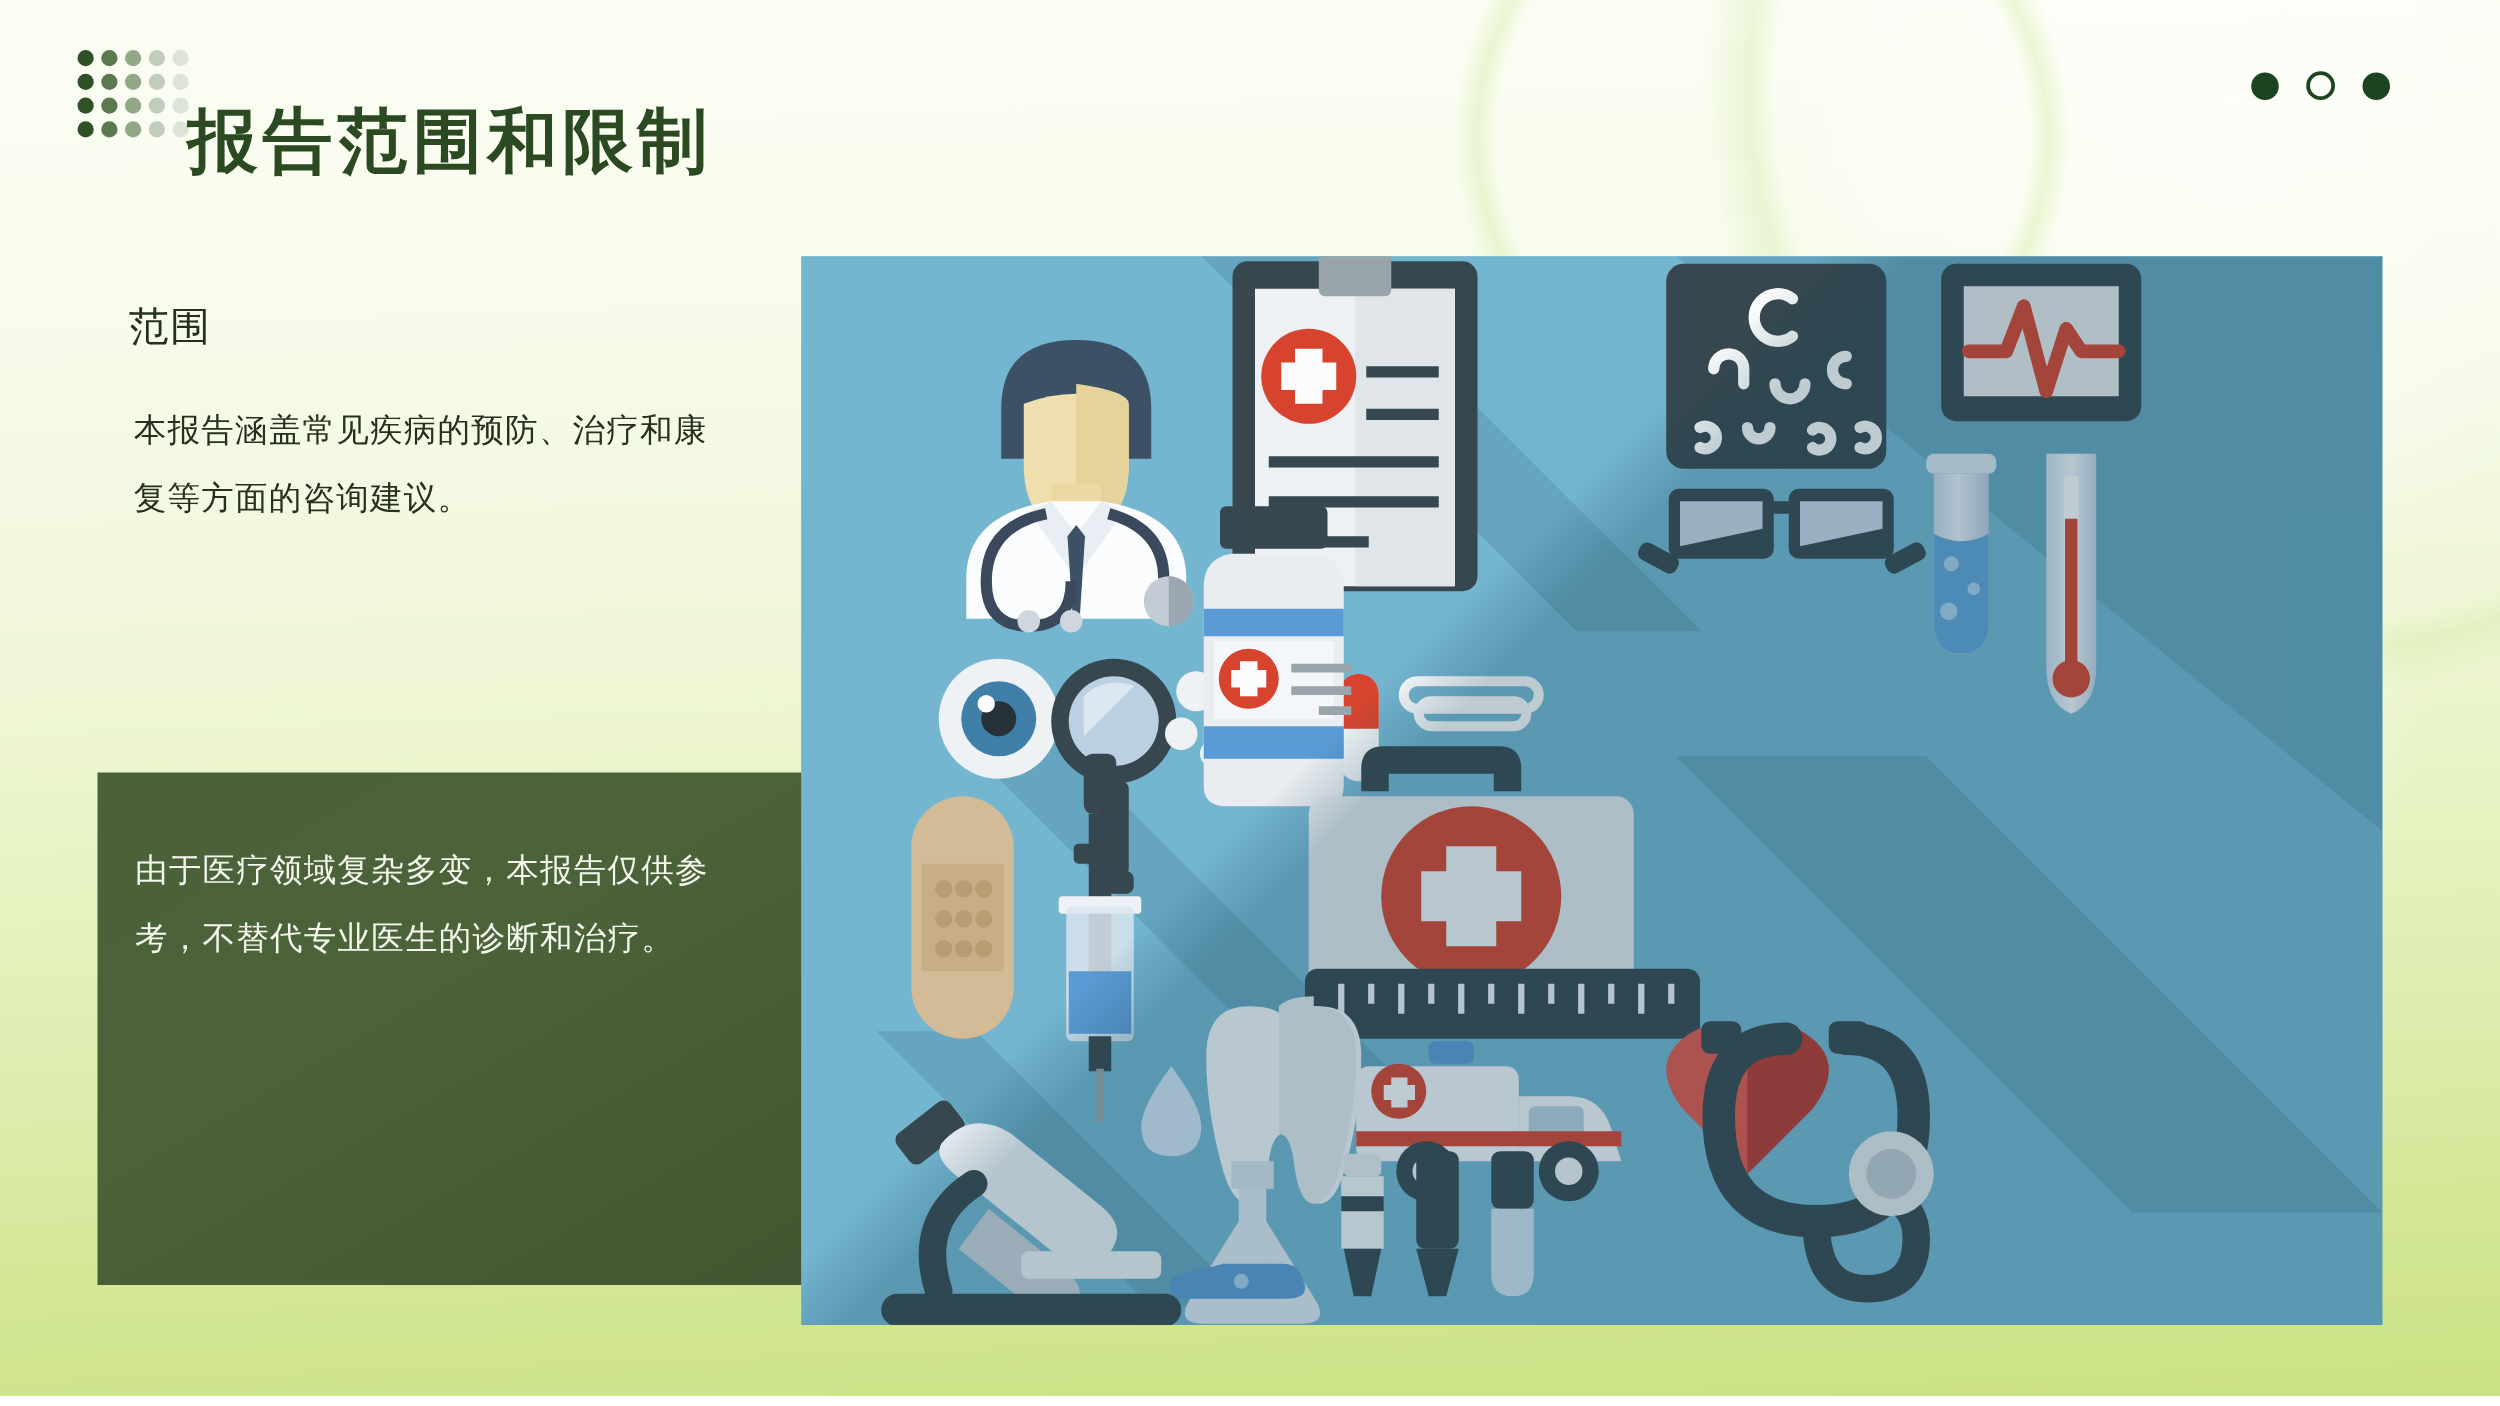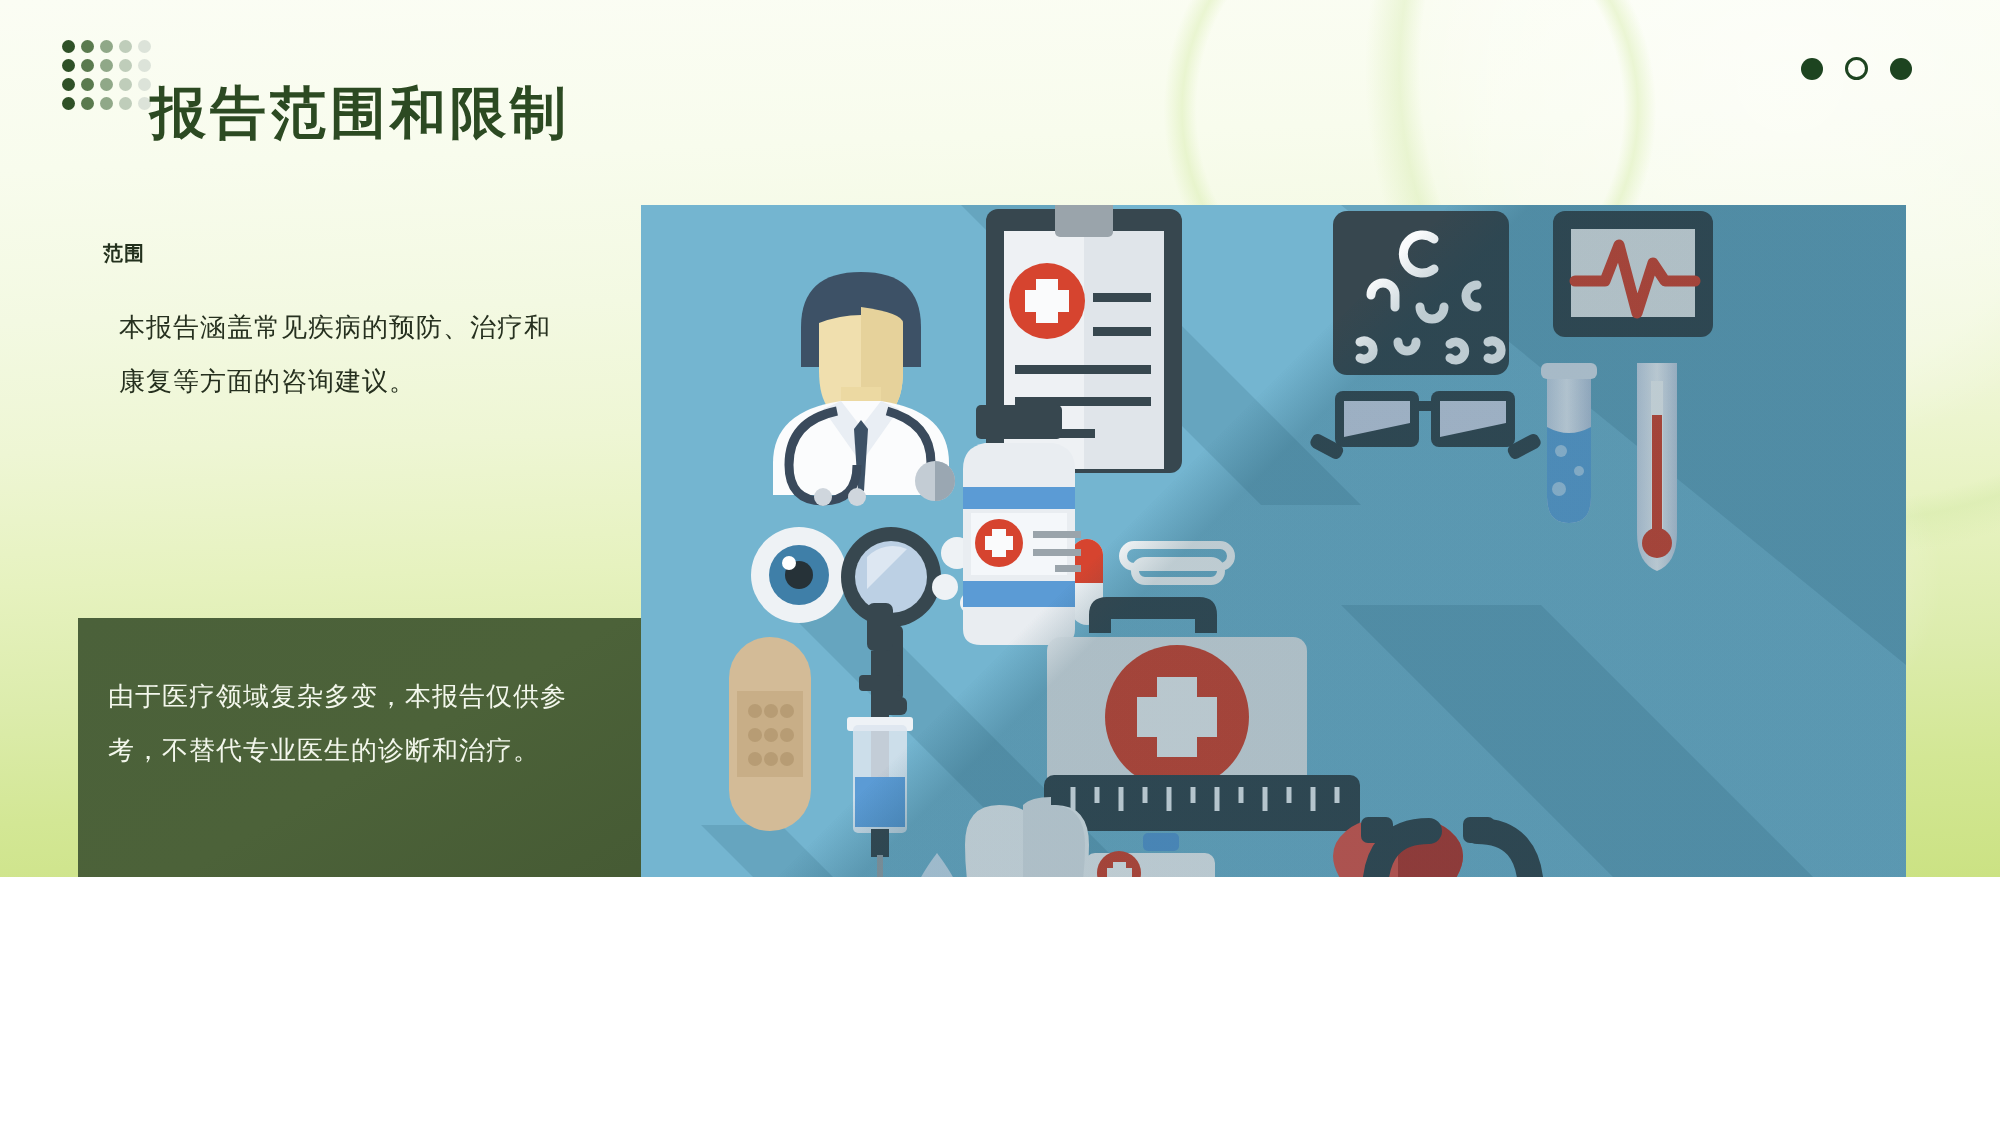--- a/index.html
+++ b/index.html
@@ -3,21 +3,21 @@
 <meta charset="utf-8">
 <style>
   html, body {
     margin: 0;
     padding: 0;
     background: #ffffff;
   }
   #slide {
     position: relative;
     width: 2000px;
-    height: 877px;
+    height: 1117px;
     overflow: hidden;
     font-family: "Liberation Serif", "DejaVu Serif", serif;
     background: linear-gradient(178deg,
        #fbfdf4 0%,
        #f8fced 18%,
        #f3f9e2 34%,
        #eef6d4 48%,
        #e6f2bf 62%,
        #dcecac 75%,
        #d3e795 87%,
@@ -106,31 +106,30 @@
     width: 17px; height: 17px;
   }
 
   
   #scope-block {
     position: absolute;
     left: 103px; top: 240px;
     width: 470px;
   }
   #scope-heading {
-    font-size: 20px;
+    font-size: 32px;
     color: #23311d;
     margin: 0 0 34px 0;
     letter-spacing: 1px;
-    font-weight: bold;
   }
   #scope-body {
     font-size: 26px;
     line-height: 54px;
     color: #26301f;
-    margin: 16px;
+    margin: 4px;
     letter-spacing: 1px;
   }
 
   
   #limits-card {
     position: absolute;
     left: 78px; top: 618px;
     width: 650px; height: 410px;
     background: linear-gradient(150deg, #4b613a 0%, #4c6239 40%, #415530 100%);
   }

